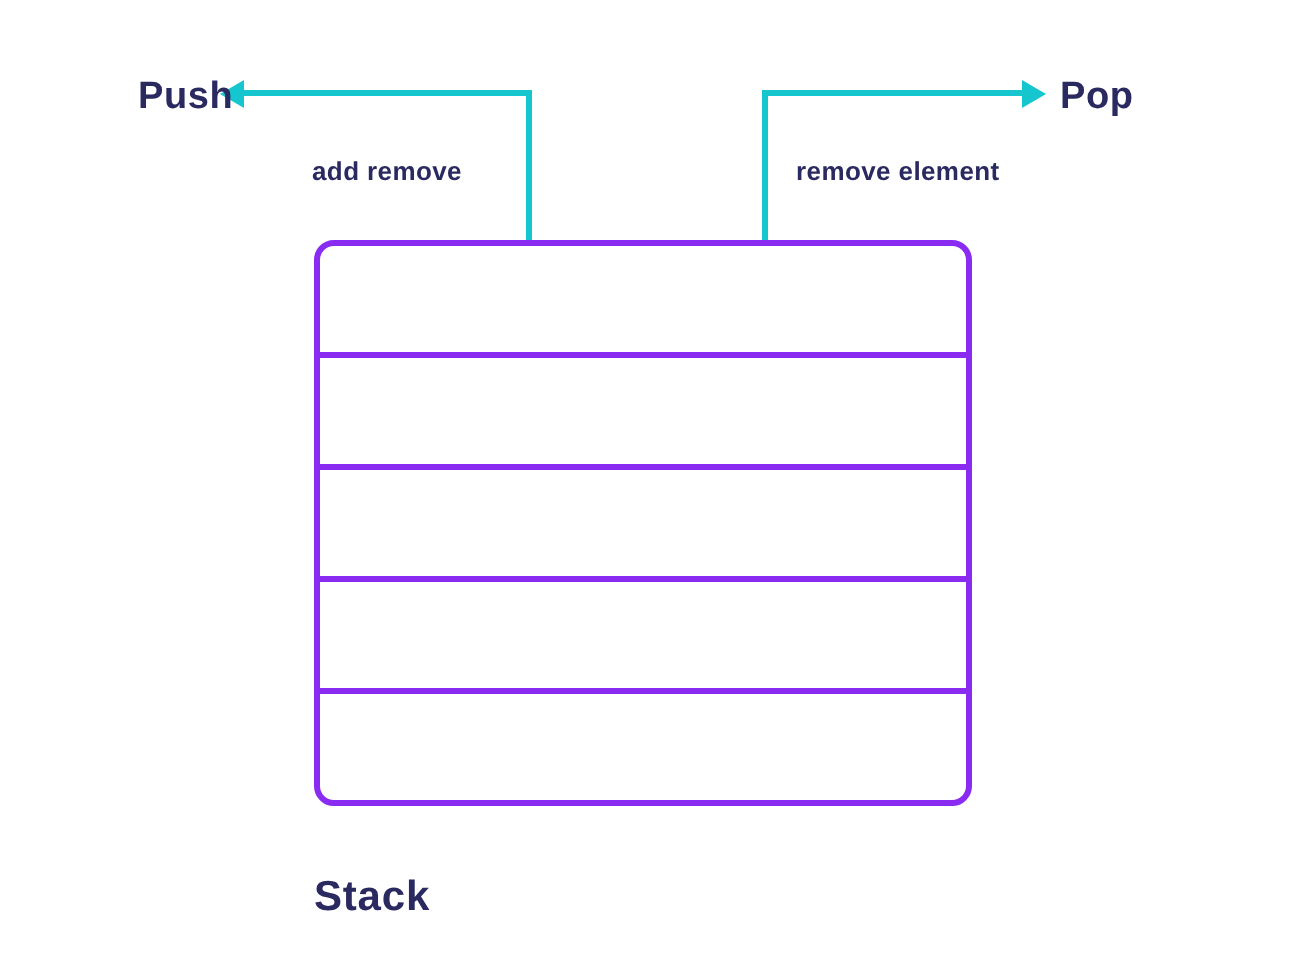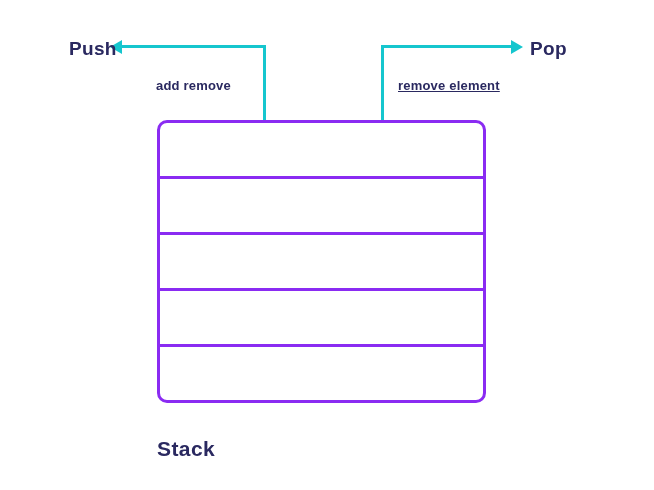--- a/index.html
+++ b/index.html
@@ -49,21 +49,21 @@
 
   .note-label {
     position: absolute;
     color: var(--navy);
     font-size: 13px;
     font-weight: 600;
     letter-spacing: 0.2px;
     line-height: 1;
   }
   .add-note    { left: 156px; top: 79px; }
-  .remove-note { left: 398px; top: 79px; text-decoration: underline; }
+  .remove-note { left: 398px; top: 79px; }
 
   .caption {
     position: absolute;
     left: 157px;
     top: 438px;
     width: 329px;
     text-align: left;
     color: var(--navy);
     font-size: 21px;
     font-weight: 700;

